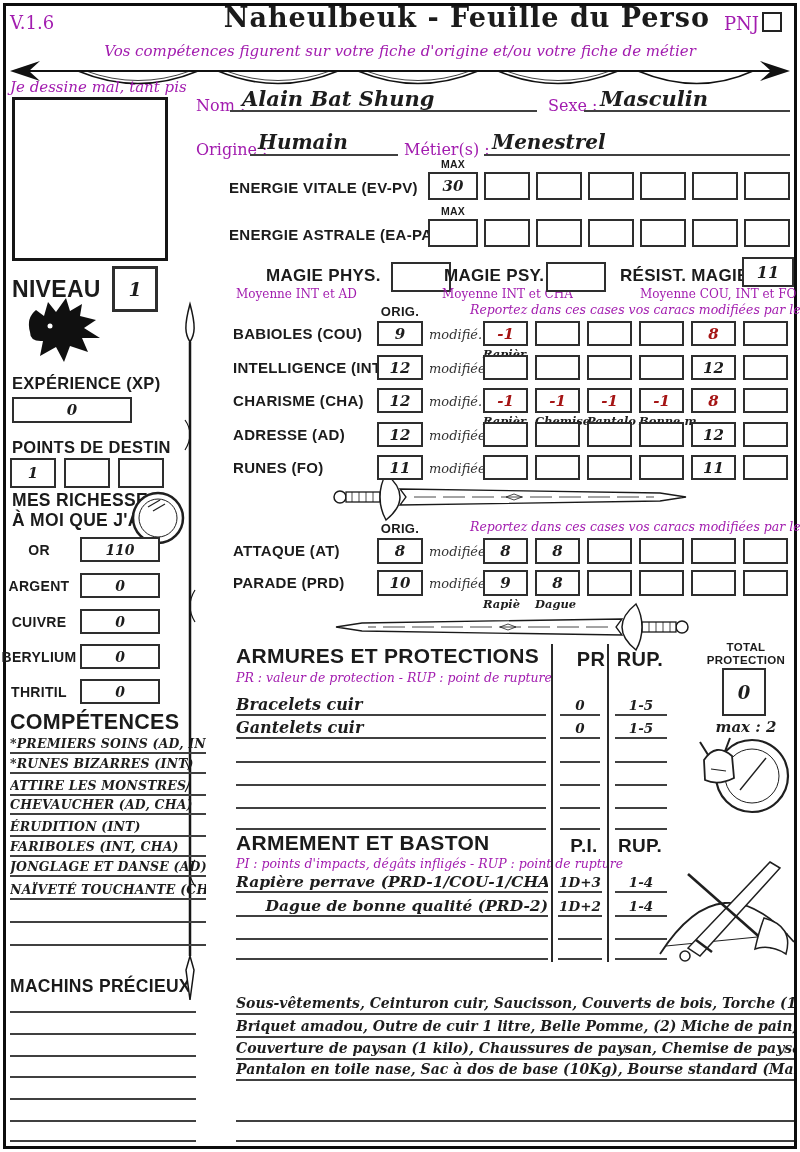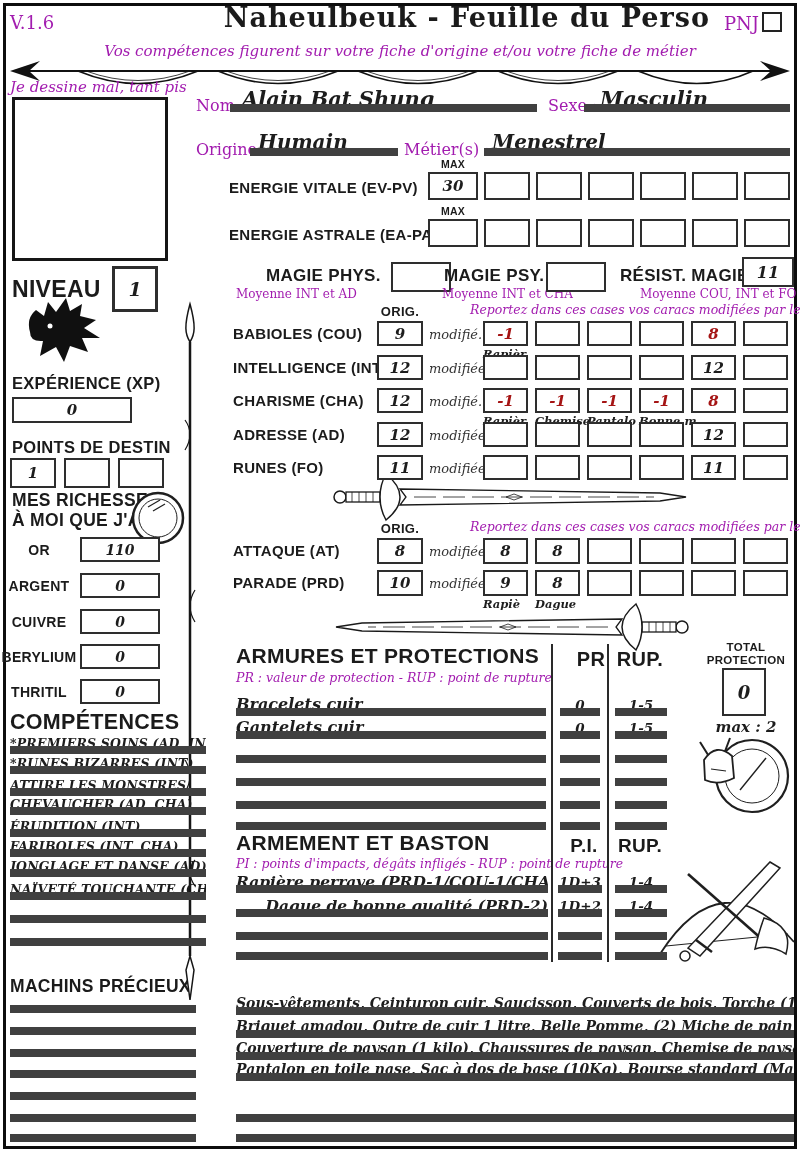--- a/index.html
+++ b/index.html
@@ -5,21 +5,21 @@
   html,body{margin:0;padding:0;background:#e8e8e8;}
   #page{position:relative;width:800px;height:1152px;background:#ffffff;overflow:hidden;
         font-family:"Liberation Sans",sans-serif;color:#1b1b1b;}
   .frame{position:absolute;inset:3px;border:3px solid #0d0d0d;pointer-events:none;}
   .abs{position:absolute;box-sizing:border-box;}
   .disp{font-family:"Liberation Sans",sans-serif;font-weight:700;color:#1b1b1b;letter-spacing:.3px;white-space:nowrap;}
   .ser{font-family:"DejaVu Serif",serif;color:#a21caf;white-space:nowrap;}
   .it{font-style:italic;}
   .hw{font-family:"DejaVu Serif",serif;font-style:italic;font-weight:700;color:#1d1d1d;white-space:nowrap;}
   .box{border:2px solid #2e2e2e;background:#fff;display:flex;align-items:center;justify-content:center;}
-  .ul{border-bottom:8px solid #404040;overflow:hidden;}
+  .ul{border-bottom:2px solid #404040;overflow:hidden;}
   .ctr{text-align:center;}
   .red{color:var(--red,#a51414);}
   .vline{width:2px;background:#2a2a2a;}
   svg{display:block;}
   .title{font-family:"DejaVu Serif",serif;font-weight:700;font-size:27px;letter-spacing:1px;text-align:right;}
 </style>
 </head>
 <body>
 
 <div id="page">

